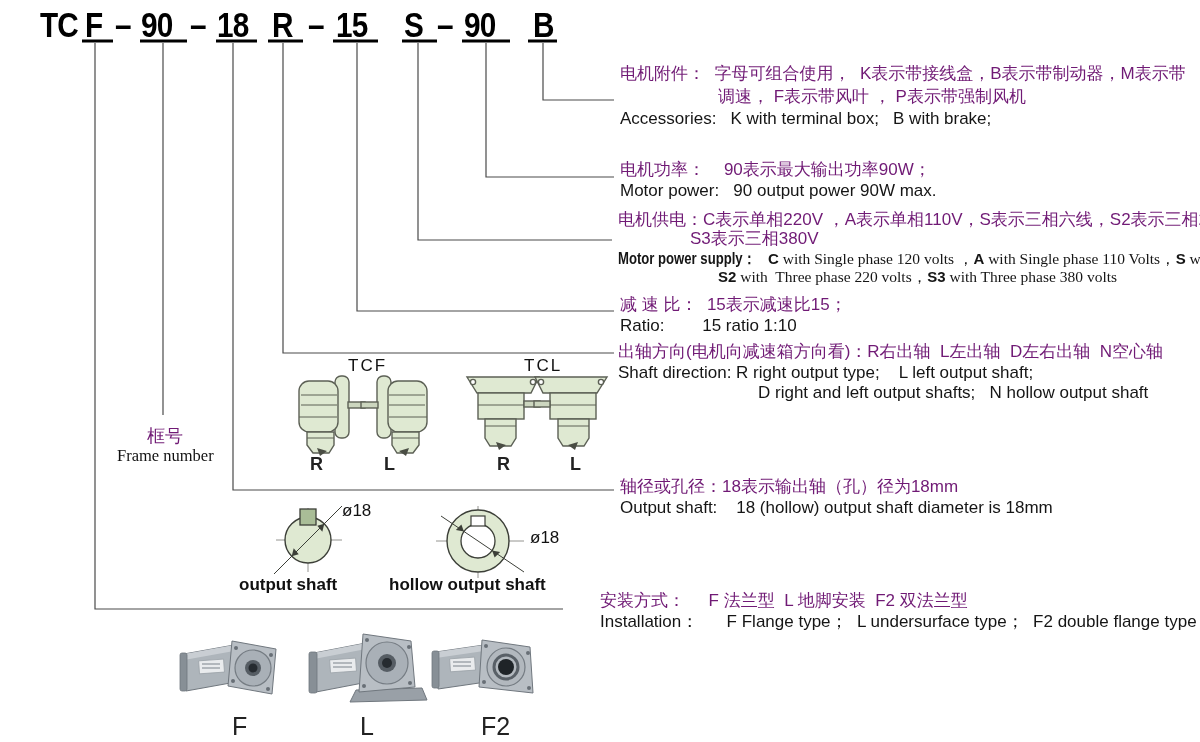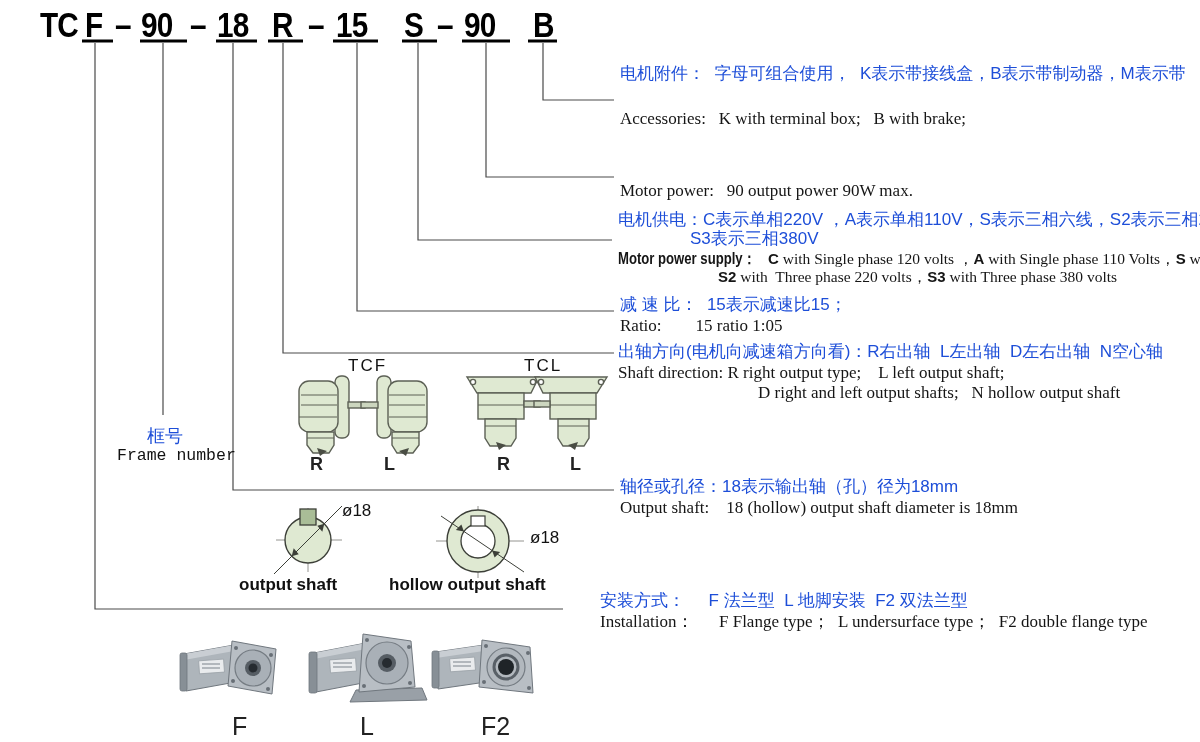--- a/index.html
+++ b/index.html
@@ -1,24 +1,24 @@
 <!DOCTYPE html>
 <html><head>
 <meta charset="utf-8">
 <style>
   html,body{margin:0;padding:0;background:#ffffff;}
   #page{position:relative;width:1200px;height:742px;background:#ffffff;overflow:hidden;
         font-family:"Liberation Sans",sans-serif;color:#111111;margin-left:20px;}
   .abs{position:absolute;}
   .txt{position:absolute;white-space:pre;line-height:1.15;}
-  .cn{font-size:17px;color:#1d4ed8;}
-  .en{font-size:17px;color:#151515;font-family:Liberation Serif, serif;}
+  .cn{font-size:17px;color:#701a75;}
+  .en{font-size:17px;color:#151515;}
   .code-part{position:absolute;top:5px;font-weight:bold;font-size:35px;color:#000;
              transform:scaleX(0.85);transform-origin:0 0;letter-spacing:-1px;}
-  .serif{font-family:Liberation Mono, monospace;text-align:right;}
+  .serif{font-family:Liberation Serif, serif;text-align:right;}
   .supply-en{font-size:15.5px;font-family:"Liberation Serif",serif;color:#151515;}
   .supply-code{font-family:"Liberation Sans",sans-serif;font-weight:bold;font-size:15px;}
   .supply-label{display:inline-block;font-family:"Liberation Sans",sans-serif;font-weight:bold;
                 font-size:16px;transform:scaleX(0.82);transform-origin:0 50%;margin-right:-18px;}
   .fig-label{position:absolute;font-size:17px;letter-spacing:2px;color:#111;}
   .rl-label{position:absolute;font-size:18px;font-weight:bold;color:#222;top:454px;}
   .dia-label{position:absolute;font-size:17px;color:#111;}
   .shaft-label{position:absolute;font-size:17px;font-weight:bold;color:#111;top:575px;}
   .photo-label{position:absolute;font-size:25px;color:#222;top:712px;}
   svg{display:block;}
@@ -61,31 +61,33 @@
       <path d="M213,43 V490 H594"></path>
       <path d="M263,43 V353 H594"></path>
       <path d="M337,43 V311 H594"></path>
       <path d="M398,43 V240 H592"></path>
       <path d="M466,43 V177 H594"></path>
       <path d="M523,43 V100 H594"></path>
     </g>
   </svg>
 
   <div class="txt cn" style="left:600px;top:64px">电机附件：  字母可组合使用，  K表示带接线盒，B表示带制动器，M表示带</div>
+  <div class="txt cn" style="left:698px;top:87px">调速， F表示带风叶 ， P表示带强制风机</div>
   <div class="txt en" style="left:600px;top:109px">Accessories:   K with terminal box;   B with brake;</div>
 
+  <div class="txt cn" style="left:600px;top:160px">电机功率：    90表示最大输出功率90W；</div>
   <div class="txt en" style="left:600px;top:181px">Motor power:   90 output power 90W max.</div>
 
   <div class="txt cn" style="left:598px;top:210px">电机供电：C表示单相220V ，A表示单相110V，S表示三相六线，S2表示三相220V，</div>
   <div class="txt cn" style="left:670px;top:229px">S3表示三相380V</div>
   <div class="txt supply-en" style="left:598px;top:250px"><span class="supply-label">Motor power supply：</span><span class="supply-code">C</span><span> with Single phase 120 volts ，</span><span class="supply-code">A</span><span> with Single phase 110 Volts，</span><span class="supply-code">S</span><span> with Three phase six wire，</span></div>
   <div class="txt supply-en" style="left:698px;top:268px"><span class="supply-code">S2</span><span> with  Three phase 220 volts，</span><span class="supply-code">S3</span><span> with Three phase 380 volts</span></div>
 
   <div class="txt cn" style="left:600px;top:295px">减 速 比：  15表示减速比15；</div>
-  <div class="txt en" style="left:600px;top:316px">Ratio:        15 ratio 1:05</div>
+  <div class="txt en" style="left:600px;top:316px">Ratio:        15 ratio 1:10</div>
 
   <div class="txt cn" style="left:598px;top:342px">出轴方向(电机向减速箱方向看)：R右出轴  L左出轴  D左右出轴  N空心轴</div>
   <div class="txt en" style="left:598px;top:363px">Shaft direction: R right output type;    L left output shaft;</div>
   <div class="txt en" style="left:738px;top:383px">D right and left output shafts;   N hollow output shaft</div>
 
   <div class="txt cn" style="left:600px;top:477px">轴径或孔径：18表示输出轴（孔）径为18mm</div>
   <div class="txt en" style="left:600px;top:498px">Output shaft:    18 (hollow) output shaft diameter is 18mm</div>
 
   <div class="txt cn" style="left:580px;top:591px">安装方式：     F 法兰型  L 地脚安装  F2 双法兰型</div>
   <div class="txt en" style="left:580px;top:612px">Installation：      F Flange type；  L undersurface type；  F2 double flange type</div>

